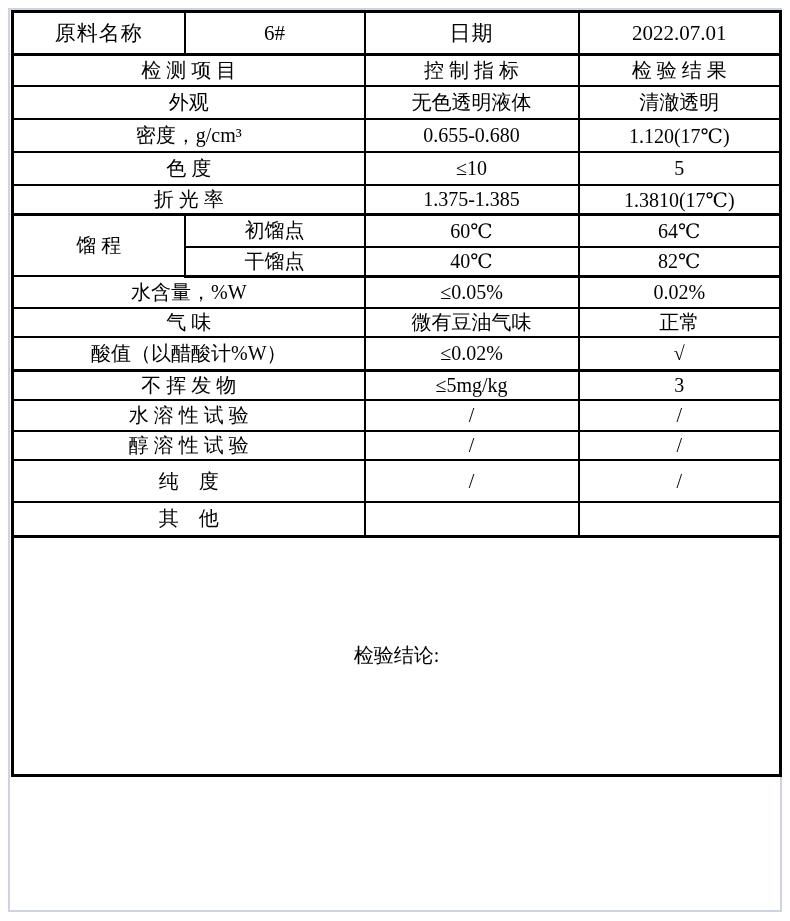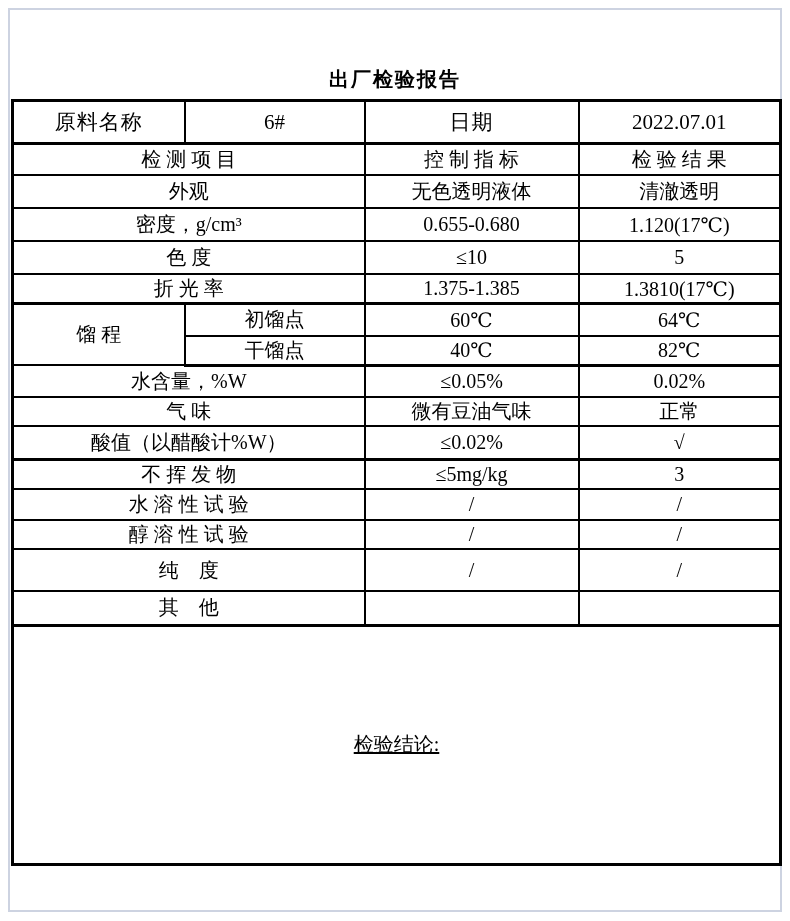--- a/index.html
+++ b/index.html
@@ -26,36 +26,33 @@
   table.report td{
     border:2px solid #000;text-align:center;vertical-align:middle;
     font-size:20px;padding:0 2px;overflow:hidden;white-space:nowrap;
   }
   tr.hdr td{font-size:21px;height:40px;}
   tr.hdr td.mat-label{letter-spacing:1px;}
   tr.colhdr td{height:29px;}
   tr.thickb td{border-bottom-width:3px;}
   td.concl{
     text-align:left;vertical-align:top;height:236px;
-    padding:5px 6px;font-size:16px;text-decoration:underline;
+    padding:5px 6px;font-size:16px;
   }
   .footer{
     position:relative;height:24px;font-size:16px;line-height:24px;
   }
   .footer .inspector{position:absolute;left:22px;top:0;}
   .footer .reviewer{position:absolute;left:405px;top:0;}
 </style>
 </head>
 <body>
 
 <div class="page">
 
-  <div class="title-area">
-    <h1>出厂检验报告</h1>
-  </div>
 
   <table class="report">
     <colgroup>
       <col style="width:172px">
         <col style="width:180px">
       <col style="width:214px">
         <col style="width:202px">
     </colgroup>
 
     <tbody>

